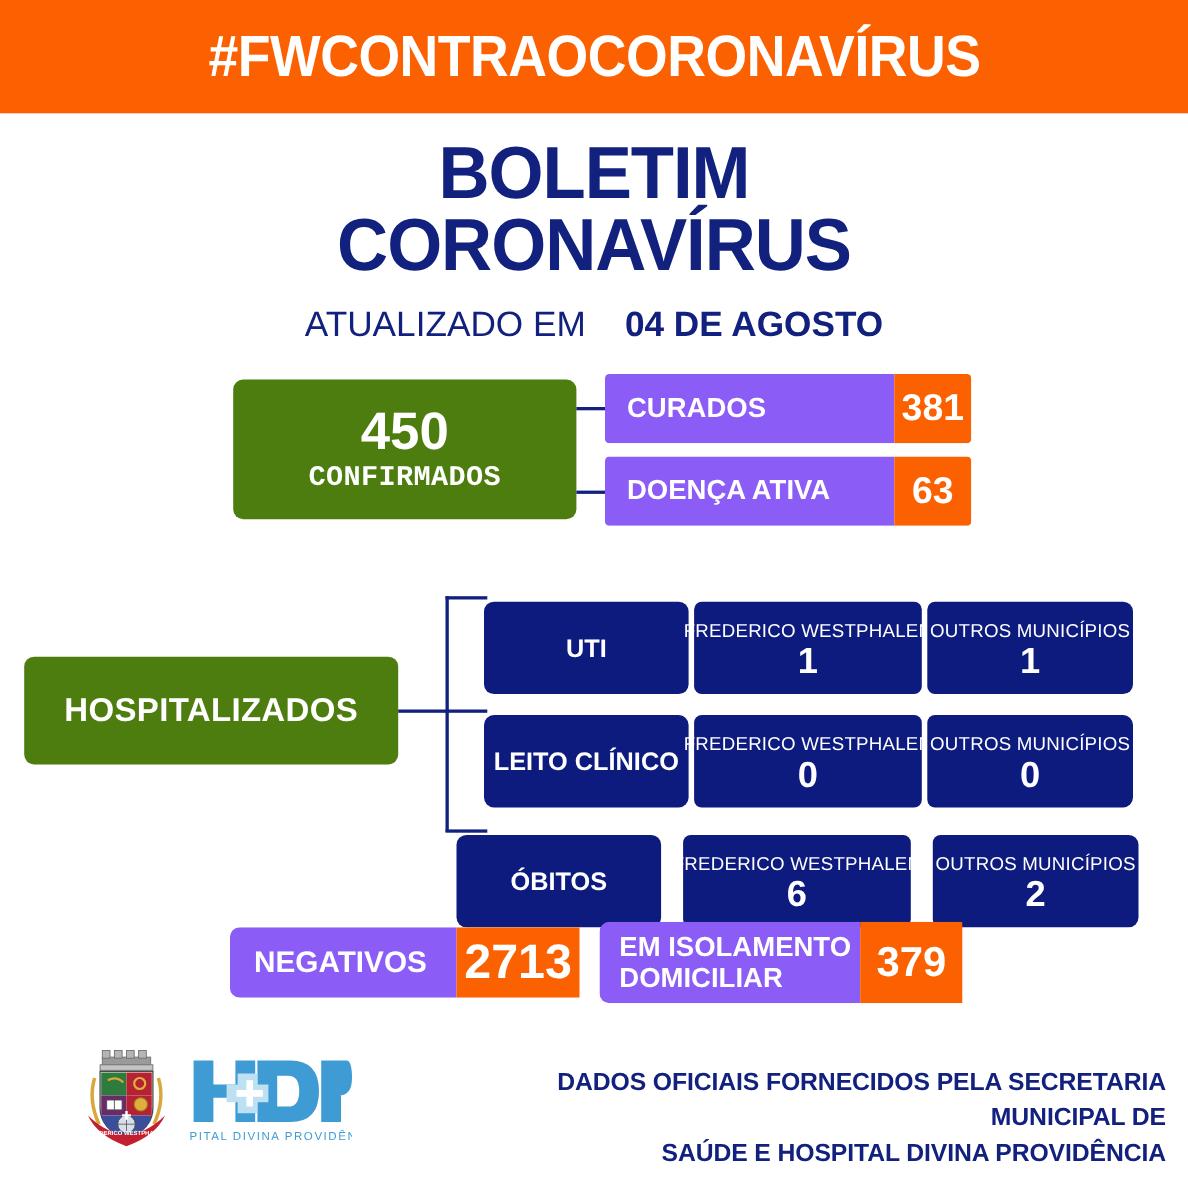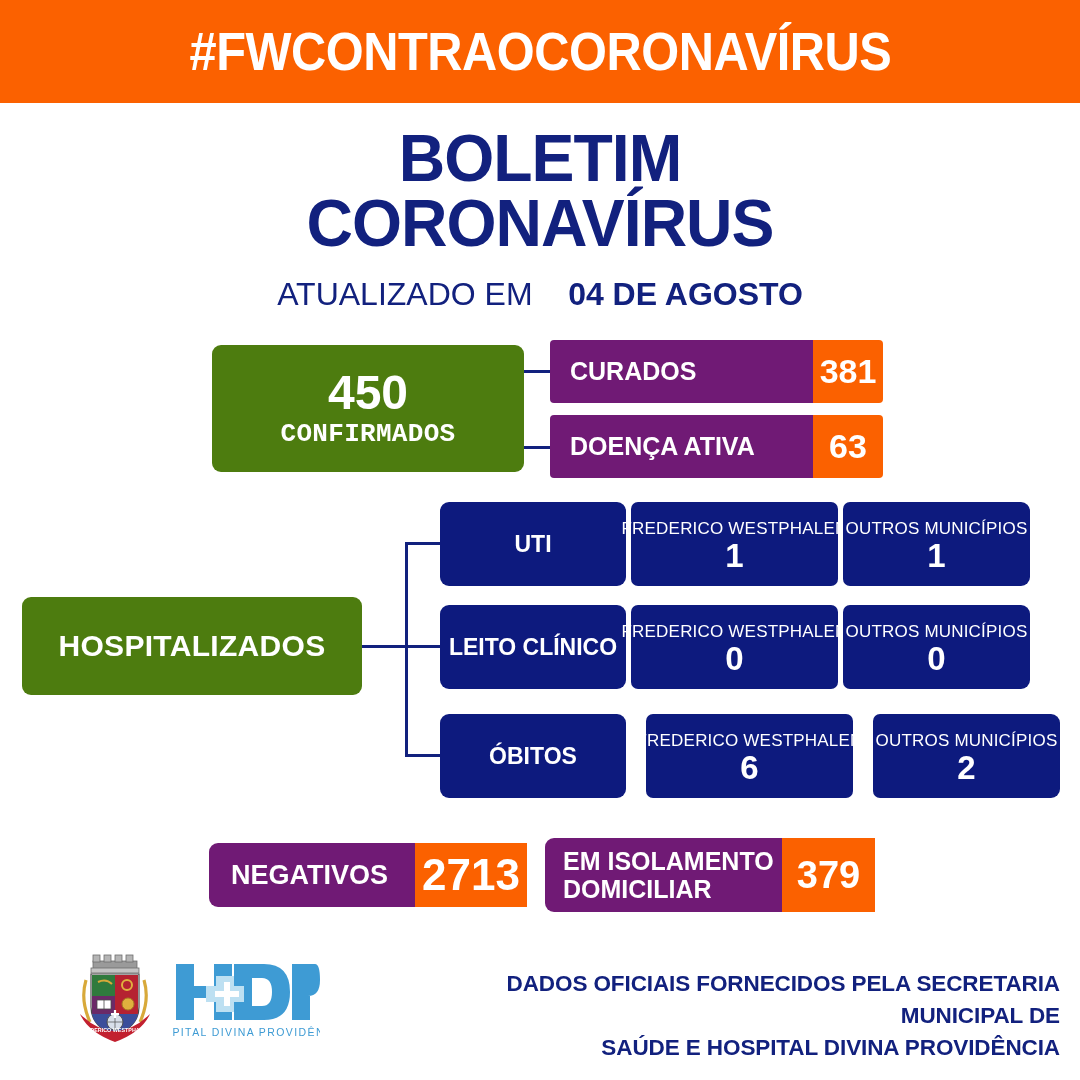--- a/index.html
+++ b/index.html
@@ -94,21 +94,21 @@
   }
 
   .kv-box {
     position: absolute;
     display: flex;
     height: 63px;
     border-radius: 4px;
     overflow: hidden;
   }
   .kv-box .kv-label {
-    background: #701a75;
+    background: #8b5cf6;
     color: #ffffff;
     font-size: 25px;
     font-weight: bold;
     display: flex; align-items: center;
     padding-left: 20px;
     flex: 1;
     white-space: nowrap;
   }
   .kv-box .kv-val {
     background: #FB6100;
@@ -128,21 +128,21 @@
 
   
   #hosp-box {
     left: 22px; top: 597px;
     width: 340px; height: 98px;
     border-radius: 9px;
     font-size: 30px; font-weight: bold;
     letter-spacing: 0.3px;
   }
 
-  .hrow { position: absolute; display: flex; gap: 5px; height: 84px; }
+  .hrow { position: absolute; display: flex; gap: 5px; height: 84px; margin-top: 45px; }
   .hrow .cat {
     background: #0D1A7E; color: #fff;
     border-radius: 9px;
     width: 186px;
     display: flex; align-items: center; justify-content: center;
     font-size: 23px; font-weight: bold;
     white-space: nowrap;
   }
   .hrow .cell {
     background: #0D1A7E; color: #fff;
@@ -151,21 +151,21 @@
     align-items: center; justify-content: center;
     padding-top: 4px;
   }
   .hrow .cell.w1 { width: 207px; }
   .hrow .cell.w2 { width: 187px; border-radius: 7px 9px 9px 7px; }
   .hrow .cell .ct { font-size: 17px; font-weight: normal; letter-spacing: 0.2px; white-space: nowrap; }
   .hrow .cell .cv { font-size: 33px; font-weight: bold; line-height: 1.05; }
 
   #row-uti   { left: 440px; top: 502px; }
   #row-leito { left: 440px; top: 605px; }
-  #row-obito { left: 440px; top: 714px; gap: 20px; }
+  #row-obito { left: 415px; top: 714px; gap: 20px; }
 
   
   #bracket-stem  { left: 362px; top: 645px; width: 46px; height: 3px; }
   #bracket-spine { left: 405px; top: 542px; width: 3px; height: 214px; }
   .bracket-arm   { width: 38px; height: 3px; left: 405px; }
 
   
   #neg-box {
     left: 209px; top: 843px;
     width: 318px; height: 64px;

